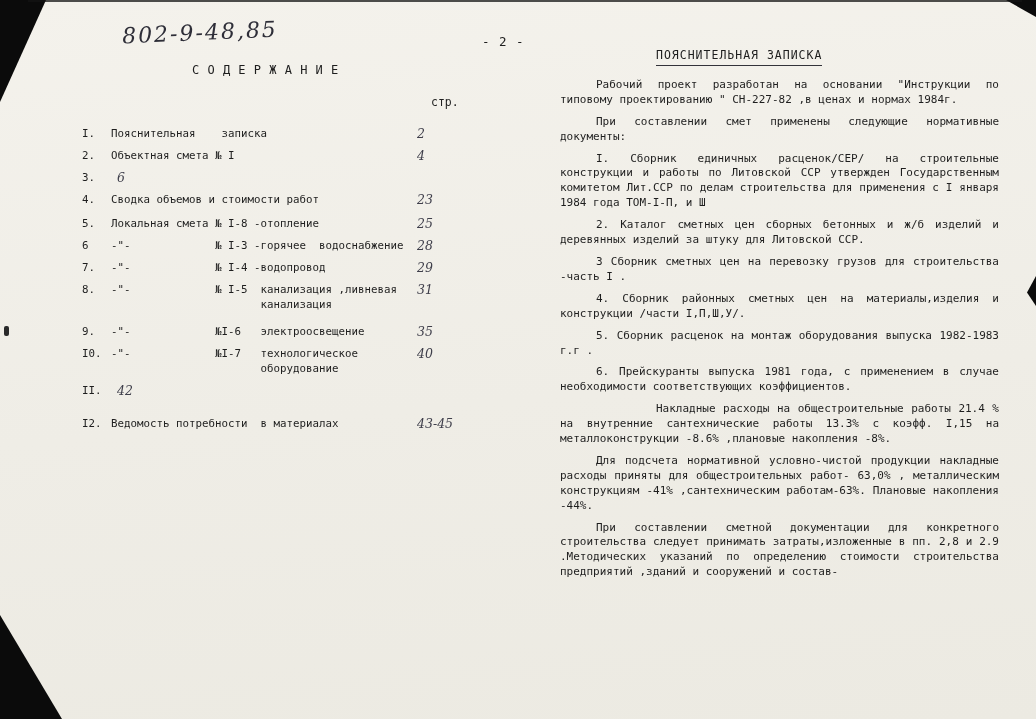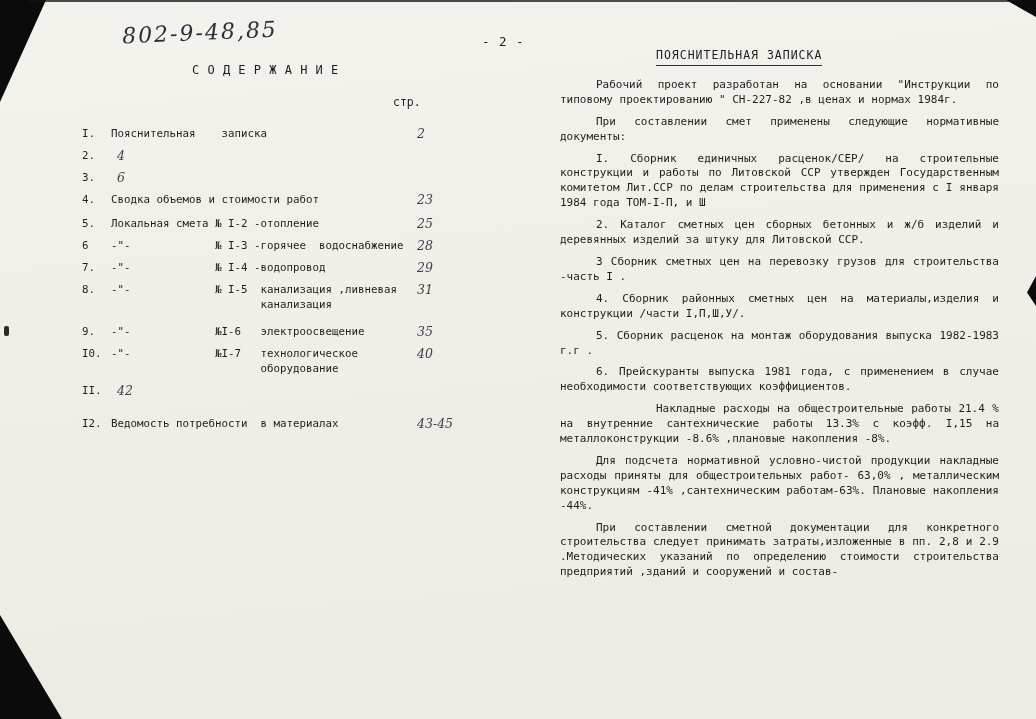--- a/index.html
+++ b/index.html
@@ -25,21 +25,21 @@
     position:absolute;left:122px;top:20px;
     font-family:"DejaVu Serif","Liberation Serif",serif;
     font-style:italic;font-size:22px;letter-spacing:2px;
     color:#2e2e38;transform:rotate(-2.5deg);
   }
   
   .page-num{position:absolute;left:482px;top:34px;font-size:12.5px;letter-spacing:1px;}
 
   
   .toc-title{position:absolute;left:192px;top:63px;font-size:12px;font-weight:normal;margin:0;letter-spacing:.5px;}
-  .str-header{position:absolute;left:393px;top:95px;font-size:11.5px;}
+  .str-header{position:absolute;left:431px;top:95px;font-size:11.5px;}
   .toc-list{position:absolute;left:82px;top:126px;width:378px;font-size:10.8px;line-height:15px;}
   .toc-row{display:flex;align-items:flex-start;margin-bottom:7px;}
   .toc-row .n{width:29px;flex:none;white-space:pre;}
   .toc-row .t{width:300px;flex:none;white-space:pre-wrap;}
   .toc-row .p{
     flex:1;padding-left:6px;
     font-family:"DejaVu Serif","Liberation Serif",serif;
     font-style:italic;font-size:12.5px;color:#3e3e4a;
   }
   .toc-row:nth-child(5){margin-top:9px;}
@@ -78,34 +78,35 @@
   <div class="str-header">стр.</div>
 
   <div class="toc-list">
     <div class="toc-row">
       <span class="n">I.</span>
       <span class="t">Пояснительная    записка</span>
       <span class="p">2</span>
     </div>
     <div class="toc-row">
       <span class="n">2.</span>
+      <span class="t">Объектная смета № I</span>
       <span class="p">4</span>
     </div>
     <div class="toc-row">
       <span class="n">3.</span>
       <span class="p">6</span>
     </div>
     <div class="toc-row">
       <span class="n">4.</span>
       <span class="t">Сводка объемов и стоимости работ</span>
       <span class="p">23</span>
     </div>
     <div class="toc-row">
       <span class="n">5.</span>
-      <span class="t">Локальная смета № I-2 -отопление</span>
+      <span class="t">Локальная смета № I-8 -отопление</span>
       <span class="p">25</span>
     </div>
     <div class="toc-row">
       <span class="n">6</span>
       <span class="t">-"-             № I-3 -горячее  водоснабжение</span>
       <span class="p">28</span>
     </div>
     <div class="toc-row">
       <span class="n">7.</span>
       <span class="t">-"-             № I-4 -водопровод</span>

